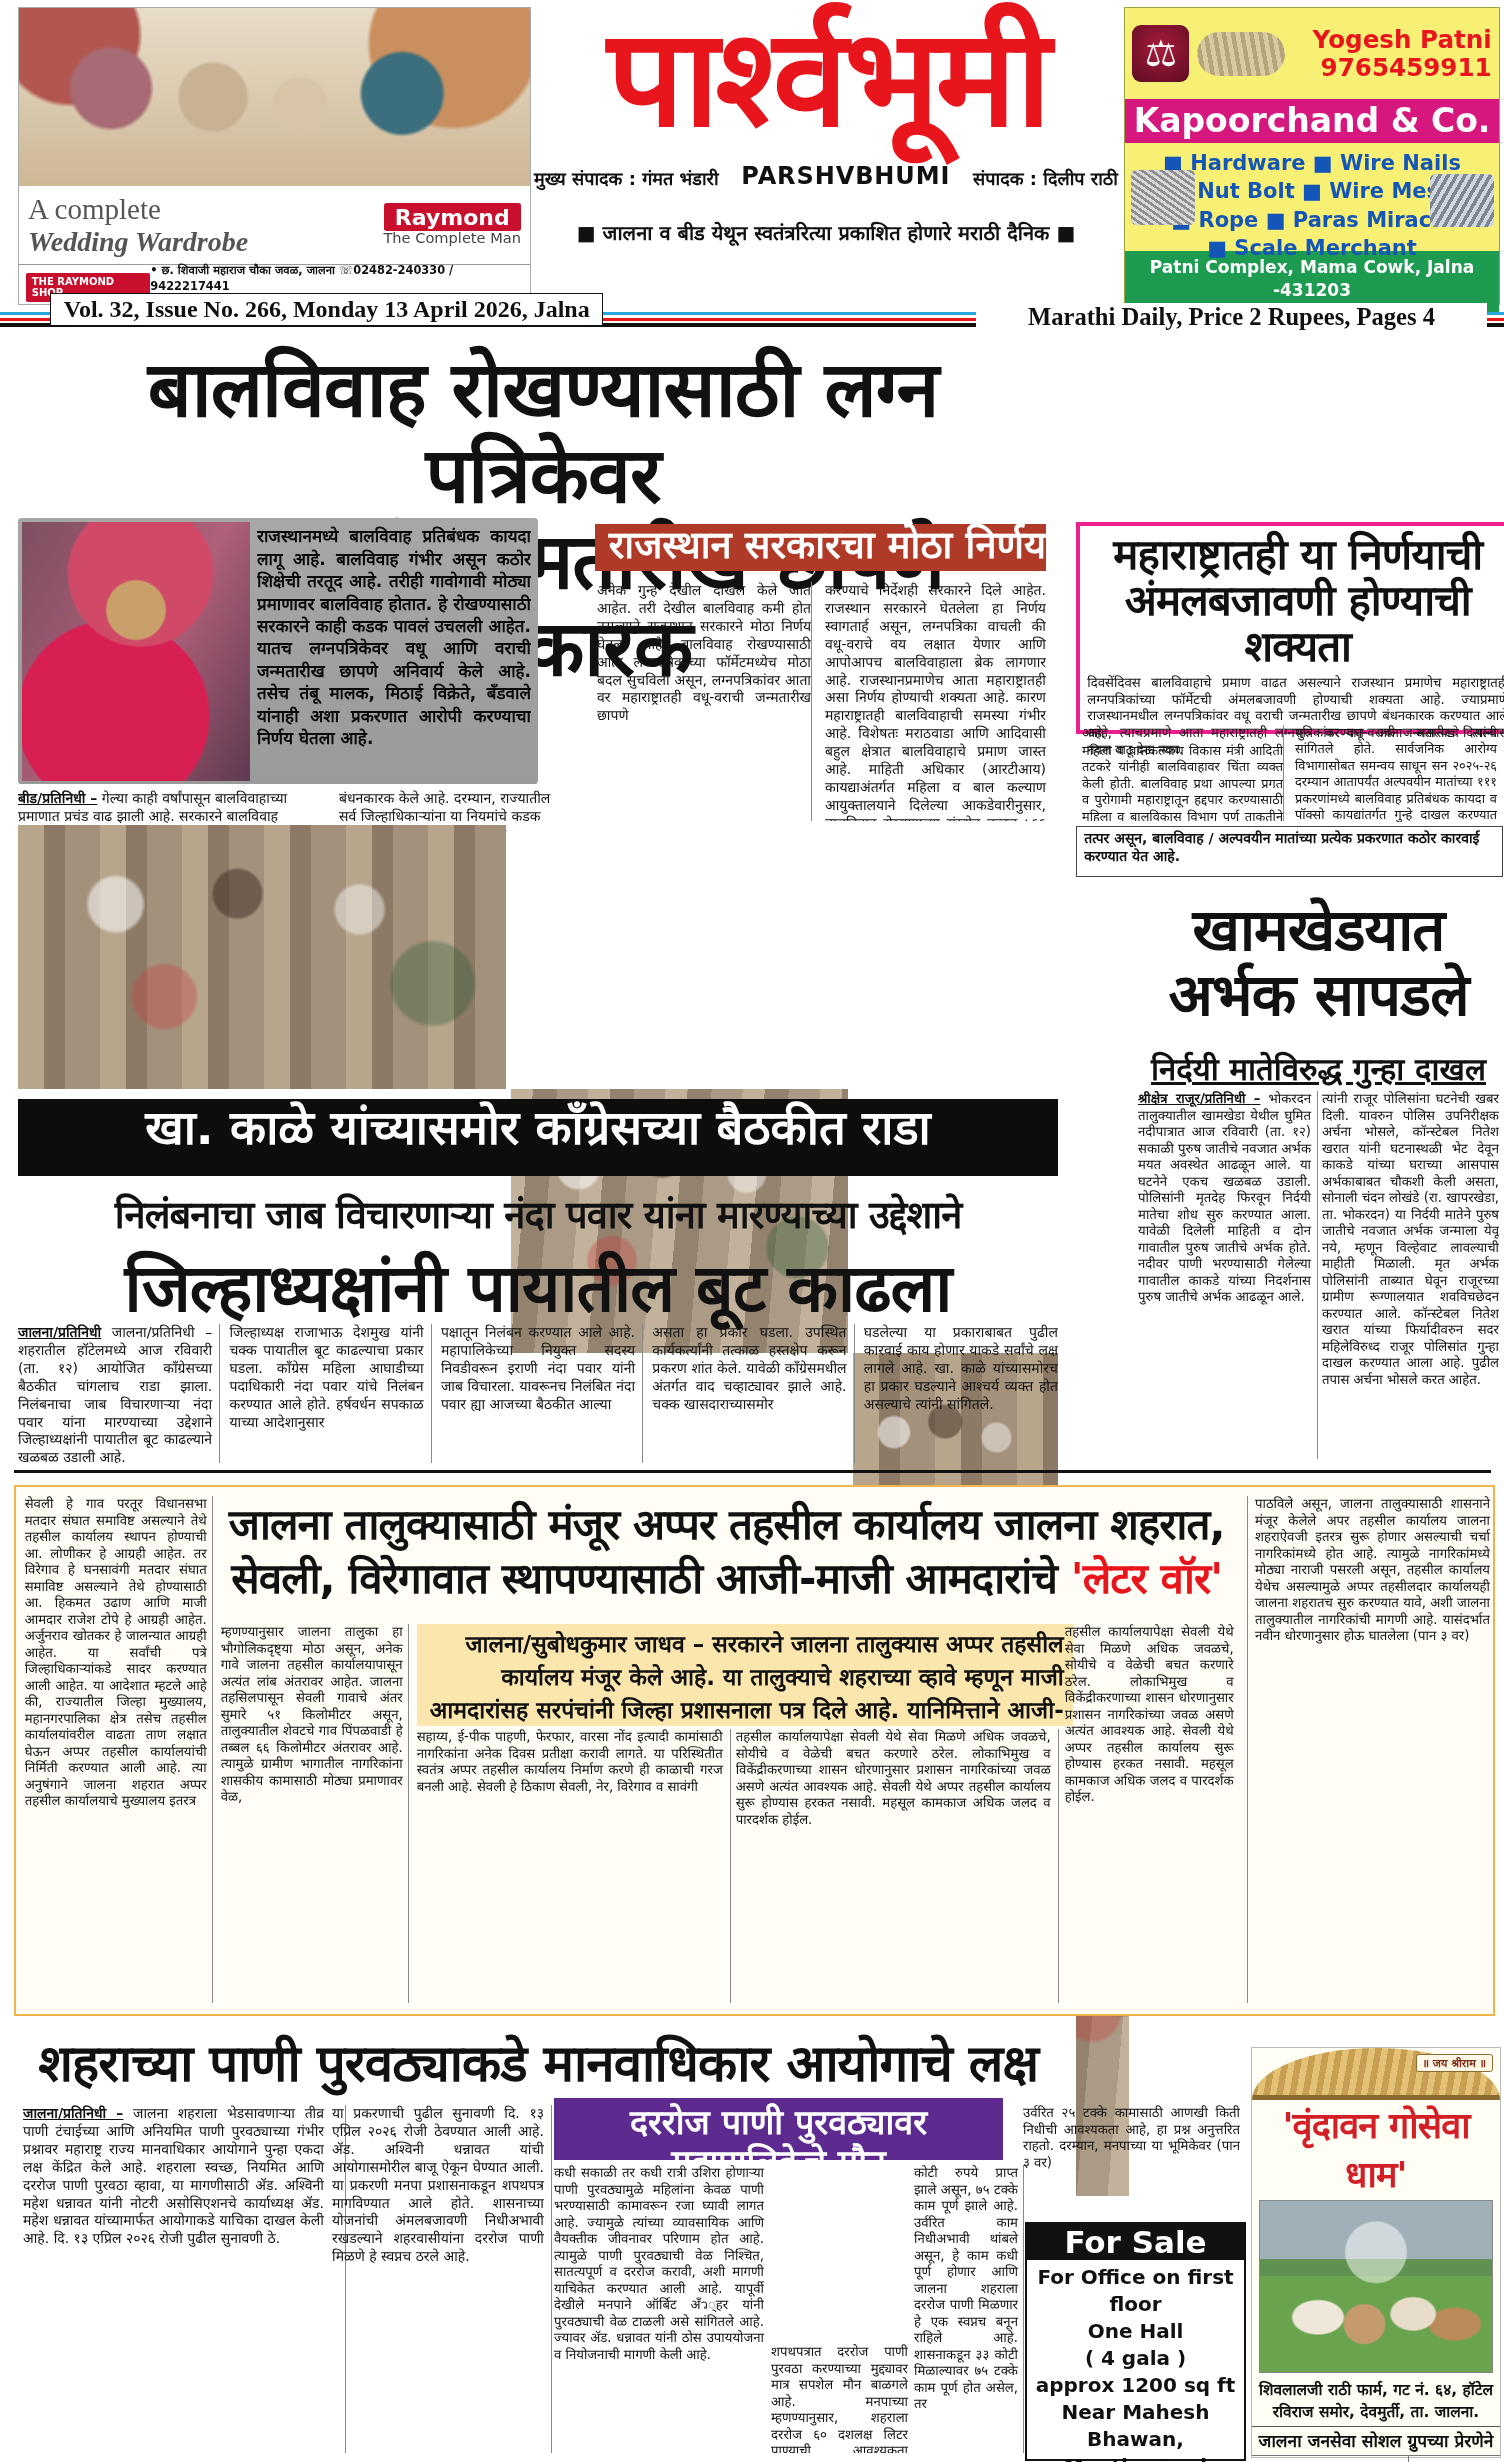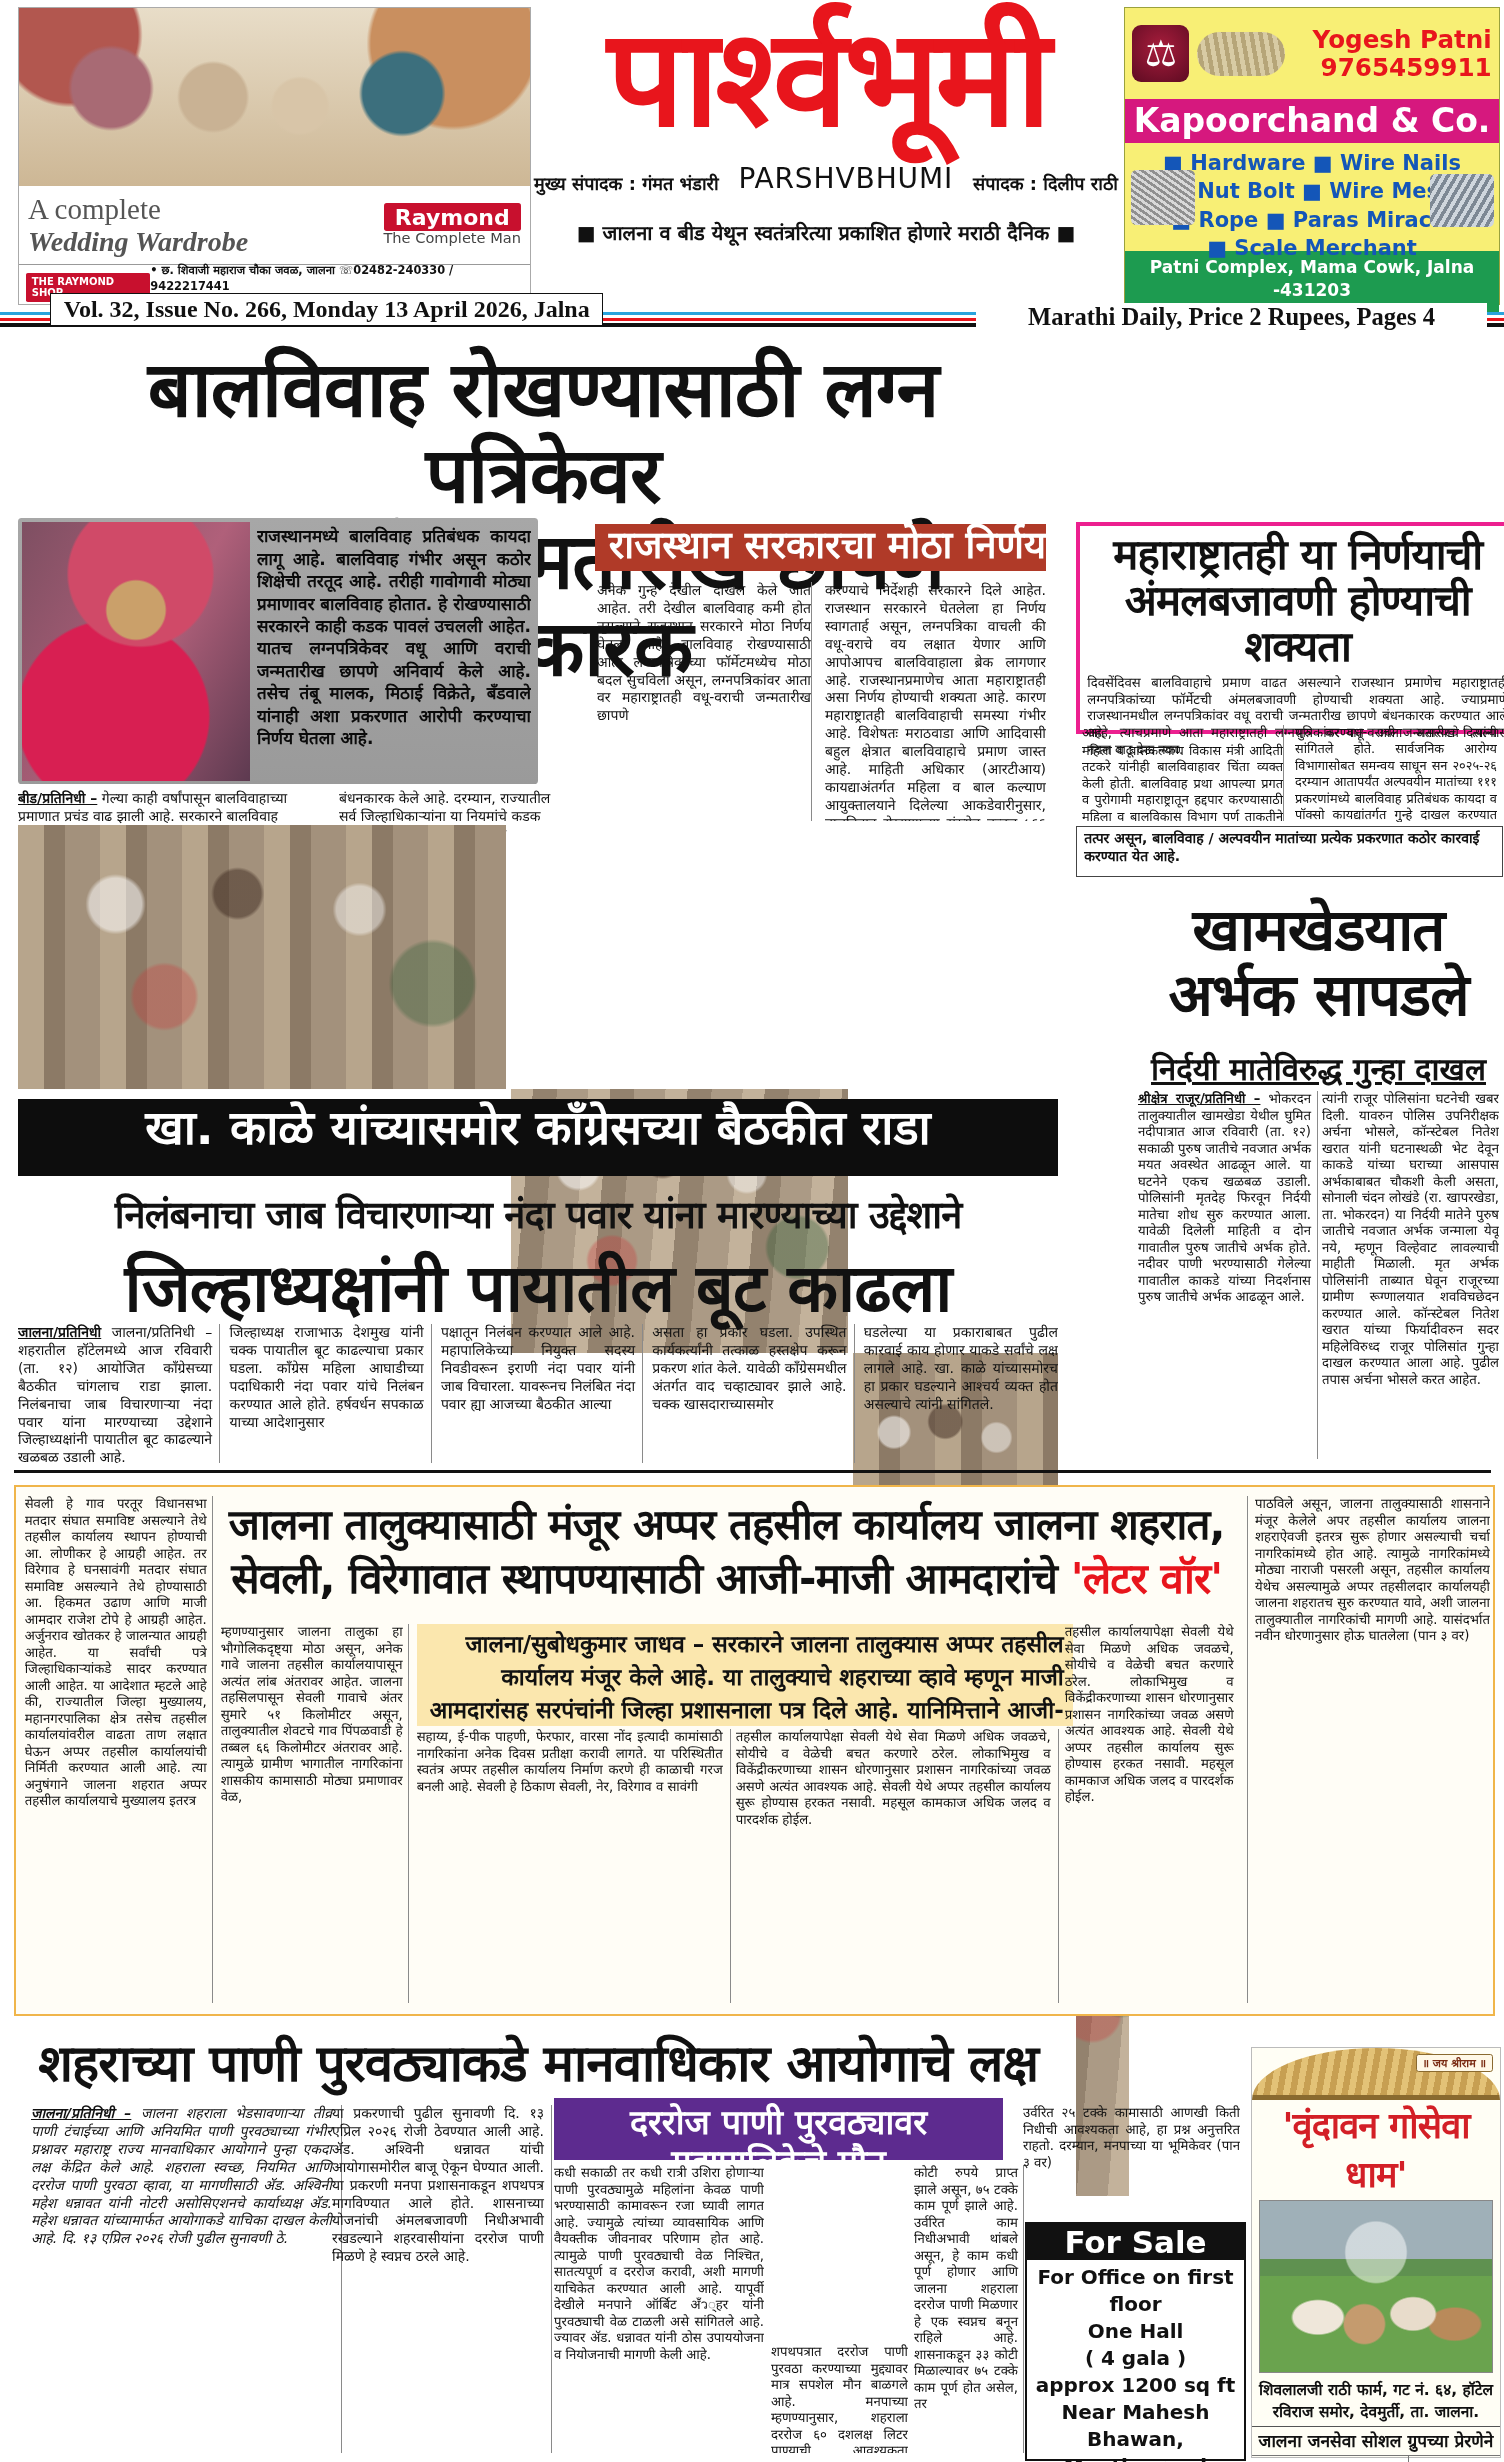--- a/index.html
+++ b/index.html
@@ -7,21 +7,21 @@
         font-family:"DejaVu Sans",sans-serif;color:#111;overflow:hidden;}
   .abs{position:absolute;}
   .serif{font-family:"Liberation Serif",serif;}
   .just{text-align:justify;}
   .bt{font-size:14px;line-height:1.28;}
   .colsep{border-right:0.9px solid #8a8a8a;}
   .overflow{overflow:hidden;}
   
   .m-title{font-size:135px;font-weight:bold;color:#e8151c;letter-spacing:-3.6px;line-height:1;}
   .m-sub{font-size:18px;font-weight:bold;}
-  .m-en{font-size:28px;font-weight:normal;letter-spacing:0.9px;}
+  .m-en{font-size:24px;font-weight:bold;letter-spacing:0.9px;}
   .m-tag{font-size:20px;font-weight:bold;}
   .rules{height:12.8px;border-top:3.6px solid #29a3dc;background:
      linear-gradient(#fff 0 2.7px,#e8151c 2.7px 6.4px,#fff 6.4px 8.2px,#111 8.2px 12px,#fff 12px);}
   .issuebox{border:1.4px solid #111;background:#fff;padding:1.8px 12.8px;font-size:24px;font-weight:bold;}
   
   .ray{border:0.9px solid #aaa;background:#fff;}
   .rayphoto{background:
      radial-gradient(circle at 18% 45%,#a86a74 0 9%,transparent 10%),
      radial-gradient(circle at 38% 50%,#c9b294 0 10%,transparent 11%),
      radial-gradient(circle at 55% 55%,#d8c5a8 0 9%,transparent 10%),
@@ -230,21 +230,21 @@
       <span>जालना/सुबोधकुमार जाधव – सरकारने जालना तालुक्यास अप्पर तहसील कार्यालय मंजूर केले आहे. या तालुक्याचे शहराच्या व्हावे म्हणून माजी आमदारांसह</span> <span>सरपंचांनी जिल्हा प्रशासनाला पत्र दिले आहे. यानिमित्ताने आजी-माजी आमदारांमधील 'लेटर वॉर' पहायला मिळत आहे.</span>
     </div>
     <div class="abs smallcap just colsep" style="left:205px;top:137px;width:182px;height:379px;overflow:hidden;padding-right:5.5px;">म्हणण्यानुसार जालना तालुका हा भौगोलिकदृष्ट्या मोठा असून, अनेक गावे जालना तहसील कार्यालयापासून अत्यंत लांब अंतरावर आहेत. जालना तहसिलपासून सेवली गावाचे अंतर सुमारे ५१ किलोमीटर असून, तालुक्यातील शेवटचे गाव पिंपळवाडी हे तब्बल ६६ किलोमीटर अंतरावर आहे. त्यामुळे ग्रामीण भागातील नागरिकांना शासकीय कामासाठी मोठ्या प्रमाणावर वेळ,</div>
     <div class="abs smallcap just colsep" style="left:401px;top:242px;width:306px;height:274px;overflow:hidden;padding-right:7.3px;">सहाय्य, ई-पीक पाहणी, फेरफार, वारसा नोंद इत्यादी कामांसाठी नागरिकांना अनेक दिवस प्रतीक्षा करावी लागते. या परिस्थितीत स्वतंत्र अप्पर तहसील कार्यालय निर्माण करणे ही काळाची गरज बनली आहे. सेवली हे ठिकाण सेवली, नेर, विरेगाव व सावंगी</div>
     <div class="abs smallcap just colsep" style="left:720px;top:242px;width:315px;height:274px;overflow:hidden;padding-right:7.3px;">तहसील कार्यालयापेक्षा सेवली येथे सेवा मिळणे अधिक जवळचे, सोयीचे व वेळेची बचत करणारे ठरेल. लोकाभिमुख व विकेंद्रीकरणाच्या शासन धोरणानुसार प्रशासन नागरिकांच्या जवळ असणे अत्यंत आवश्यक आहे. सेवली येथे अप्पर तहसील कार्यालय सुरू होण्‍यास हरकत नसावी. महसूल कामकाज अधिक जलद व पारदर्शक होईल.</div>
     <div class="abs smallcap just" style="left:1049px;top:137px;width:169px;height:379px;overflow:hidden;">तहसील कार्यालयापेक्षा सेवली येथे सेवा मिळणे अधिक जवळचे, सोयीचे व वेळेची बचत करणारे ठरेल. लोकाभिमुख व विकेंद्रीकरणाच्या शासन धोरणानुसार प्रशासन नागरिकांच्या जवळ असणे अत्यंत आवश्यक आहे. सेवली येथे अप्पर तहसील कार्यालय सुरू होण्‍यास हरकत नसावी. महसूल कामकाज अधिक जलद व पारदर्शक होईल.</div>
     <div class="abs smallcap just" style="left:1231px;top:9px;width:235px;height:507px;overflow:hidden;border-left:0.9px solid #8a8a8a;padding-left:7.3px;">पाठविले असून, जालना तालुक्यासाठी शासनाने मंजूर केलेले अपर तहसील कार्यालय जालना शहराऐवजी इतरत्र सुरू होणार असल्याची चर्चा नागरिकांमध्ये होत आहे. त्यामुळे नागरिकांमध्ये मोठ्या नाराजी पसरली असून, तहसील कार्यालय येथेच असल्यामुळे अप्पर तहसीलदार कार्यालयही जालना शहरातच सुरु करण्यात यावे, अशी जालना तालुक्यातील नागरिकांची मागणी आहे. यासंदर्भात नवीन धोरणानुसार होऊ घातलेला (पान ३ वर)</div>
   </div>
 
   <div class="abs w-head" style="left:13.7px;top:2026px;width:1049px;text-align:center;">शहराच्या पाणी पुरवठ्याकडे मानवाधिकार आयोगाचे लक्ष</div>
-  <div class="abs bt just colsep" style="left:31px;top:2105px;width:301px;height:348px;overflow:hidden;padding-right:9px;font-style:italic;">
+  <div class="abs bt just colsep" style="left:23px;top:2105px;width:301px;height:348px;overflow:hidden;padding-right:21px;">
     <span class="byline">जालना/प्रतिनिधी –</span> <span>जालना शहराला भेडसावणाऱ्या तीव्र पाणी टंचाईच्या आणि अनियमित पाणी पुरवठ्याच्या गंभीर प्रश्नावर महाराष्ट्र राज्य मानवाधिकार आयोगाने पुन्हा एकदा लक्ष केंद्रित केले आहे. शहराला स्वच्छ, नियमित आणि दररोज पाणी पुरवठा व्हावा, या मागणीसाठी ॲड. अश्विनी महेश धन्नावत यांनी नोटरी असोसिएशनचे कार्याध्यक्ष ॲड. महेश धन्नावत यांच्यामार्फत आयोगाकडे याचिका दाखल केली आहे. दि. १३ एप्रिल २०२६ रोजी पुढील सुनावणी ठे.</span>
   </div>
   <div class="abs bt just colsep" style="left:332px;top:2105px;width:212px;height:348px;overflow:hidden;padding-right:7.3px;">या प्रकरणाची पुढील सुनावणी दि. १३ एप्रिल २०२६ रोजी ठेवण्यात आली आहे. ॲड. अश्विनी धन्नावत यांची आयोगासमोरील बाजू ऐकून घेण्यात आली. या प्रकरणी मनपा प्रशासनाकडून शपथपत्र मागविण्यात आले होते. शासनाच्या योजनांची अंमलबजावणी निधीअभावी रखडल्याने शहरवासीयांना दररोज पाणी मिळणे हे स्वप्नच ठरले आहे.</div>
 
   <div class="abs purple" style="left:554px;top:2098px;width:449px;height:58px;padding-top:3.6px;">दररोज पाणी पुरवठ्यावर महापालिकेचे मौन</div>
   <div class="abs smallcap just" style="left:554px;top:2165px;width:210px;height:288px;overflow:hidden;">कधी सकाळी तर कधी रात्री उशिरा होणाऱ्या पाणी पुरवठ्यामुळे महिलांना केवळ पाणी भरण्यासाठी कामावरून रजा घ्यावी लागत आहे. ज्यामुळे त्यांच्या व्यावसायिक आणि वैयक्तीक जीवनावर परिणाम होत आहे. त्यामुळे पाणी पुरवठ्याची वेळ निश्चित, सातत्यपूर्ण व दररोज करावी, अशी मागणी याचिकेत करण्यात आली आहे. यापूर्वी देखीले मनपाने ऑर्बिट ॲंว्हर यांनी पुरवठ्याची वेळ टाळली असे सांगितले आहे. ज्यावर ॲड. धन्नावत यांनी ठोस उपाययोजना व नियोजनाची मागणी केली आहे.</div>
 
   <div class="abs smallcap just" style="left:771px;top:2344px;width:137px;height:109px;overflow:hidden;">शपथपत्रात दररोज पाणी पुरवठा करण्याच्या मुद्द्यावर मात्र सपशेल मौन बाळगले आहे. मनपाच्या म्हणण्यानुसार, शहराला दररोज ६० दशलक्ष लिटर पाण्याची आवश्यकता असताना, जायकवाडी योजनेतून १८ एमएलडी एवढेच पाणी शहरातील सुमारे ६ ते ७ झोनला मिळते आहे. चिंतेची बाब म्हणजे सुवर्ण जयंती योजनेअंतर्गत वाढीव क्षमतेच्या प्रकल्पासाठी निधीअभावी या प्रकल्पासाठी शासनाकडून केवळ ३३</div>
   <div class="abs smallcap just colsep" style="left:914px;top:2165px;width:104px;height:288px;overflow:hidden;padding-right:4.6px;">कोटी रुपये प्राप्त झाले असून, ७५ टक्के काम पूर्ण झाले आहे. उर्वरित काम निधीअभावी थांबले असून, हे काम कधी पूर्ण होणार आणि जालना शहराला दररोज पाणी मिळणार हे एक स्वप्नच बनून राहिले आहे. शासनाकडून ३३ कोटी मिळाल्यावर ७५ टक्के काम पूर्ण होत असेल, तर</div>
 

